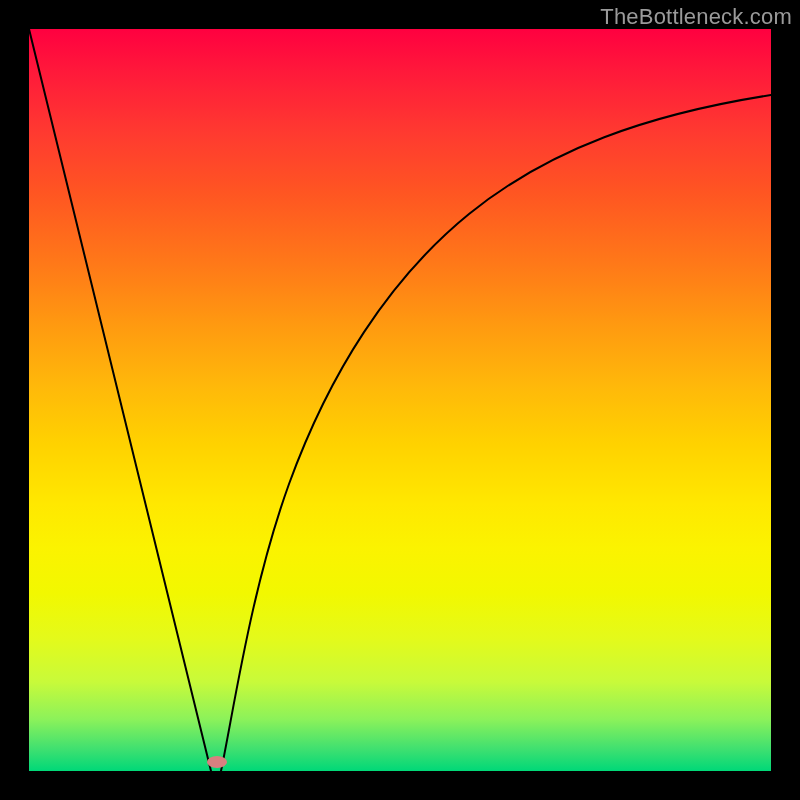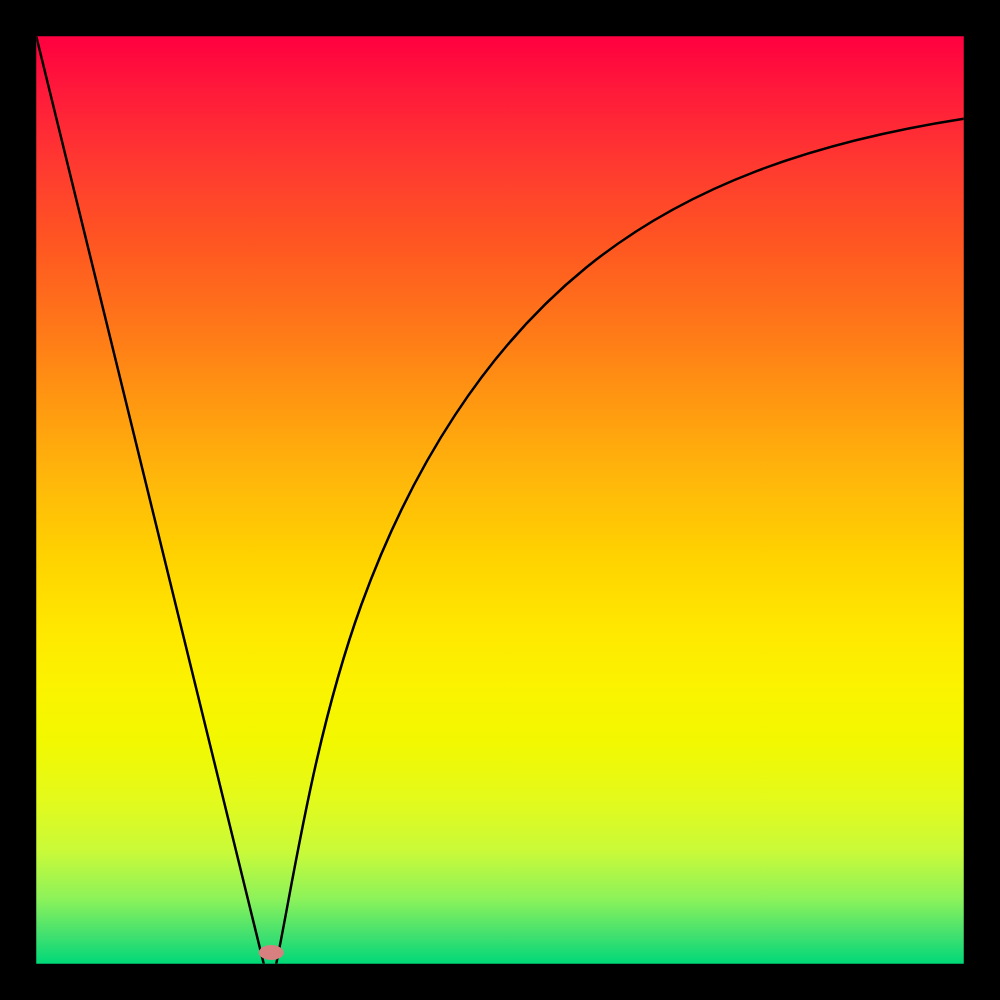--- a/index.html
+++ b/index.html
@@ -80,13 +80,14 @@
 
       <path d="M 192 742
                C 205 680, 222 560, 260 455
                C 300 345, 360 250, 440 185
                C 520 120, 620 85, 742 66" stroke="#000" stroke-width="2" fill="none" stroke-linecap="round"></path>
     </svg>
 
     <div class="dot" style="left:178px; top:727px;"></div>
   </div>
 
+  <div class="watermark">TheBottleneck.com</div>
 </div>
 
 </body></html>

